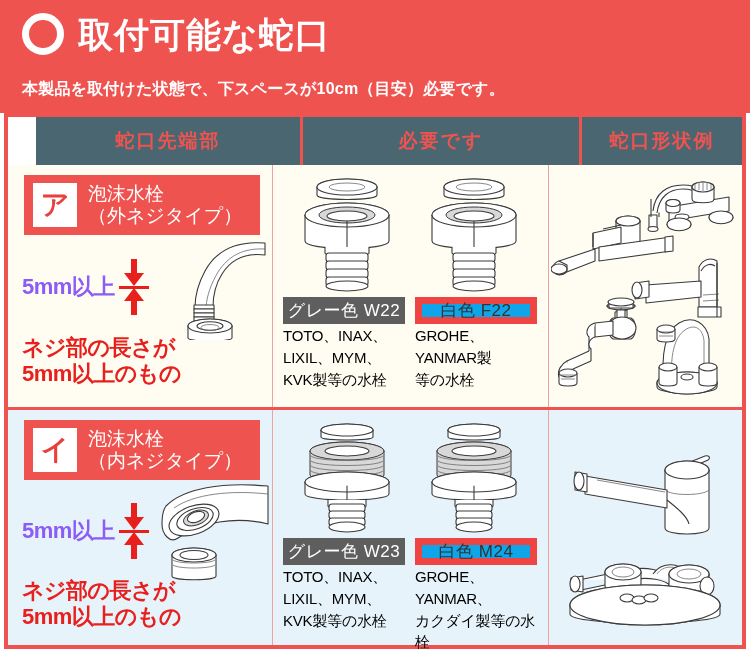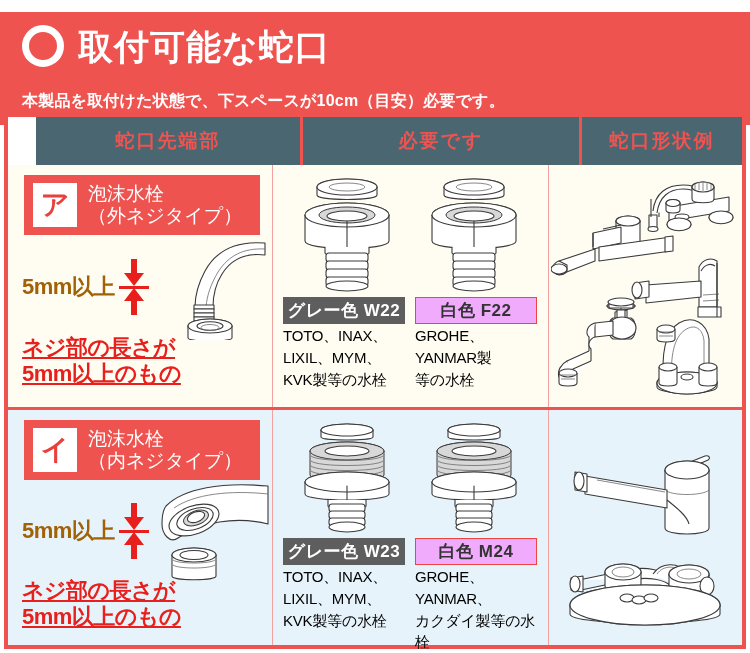--- a/index.html
+++ b/index.html
@@ -15,21 +15,21 @@
     position: relative;
     width: 750px;
     height: 653px;
     overflow: hidden;
     background: #ffffff;
   }
 
   
   .header {
     position: absolute;
-    left: 0; top: 12px;
+    left: 0; top: 0;
     width: 750px;
     height: 113px;
     background: #ef5350;
   }
   .header-title-row {
     position: absolute;
     left: 22px; top: 13px;
     display: flex;
     align-items: center;
     gap: 14px;
@@ -137,21 +137,21 @@
   .dim-row {
     position: absolute;
     left: 14px;
     display: flex;
     align-items: center;
   }
   .trow.r1 .dim-row { top: 94px; }
   .trow.r2 .dim-row { top: 93px; }
 
   .dim-text {
-    color: #a16207;
+    color: #8b5cf6;
     font-size: 22px;
     font-weight: bold;
     letter-spacing: -0.5px;
     white-space: nowrap;
   }
   .dim-marker {
     position: relative;
     width: 30px;
     height: 56px;
     margin-left: 4px;
@@ -185,21 +185,20 @@
 
   .note-text {
     position: absolute;
     left: 14px;
     color: #e8201d;
     font-size: 22px;
     font-weight: bold;
     line-height: 1.18;
     white-space: pre-line;
     letter-spacing: -0.5px;
-    text-decoration: underline;
   }
   .trow.r1 .note-text { top: 170px; }
   .trow.r2 .note-text { top: 168px; }
 
   .faucet-art-c1 {
     position: absolute;
     pointer-events: none;
   }
   .trow.r1 .faucet-art-c1 { left: 135px; top: 70px; }
   .trow.r2 .faucet-art-c1 { left: 136px; top: 72px; }
@@ -222,26 +221,26 @@
   .trow.r2 .spec-row { top: 128px; }
 
   .spec-col { width: 122px; }
 
   .chip {
     height: 27px;
     display: flex;
     align-items: center;
     justify-content: center;
     font-size: 17px;
-    font-weight: bold;
+    font-weight: normal;
     letter-spacing: 0.5px;
     white-space: nowrap;
   }
   .chip.gray { background: #5e5e5e; color: #ffffff; }
-  .chip.white { background: #f0abfc; color: #333333; border: 1px solid #ef4444; }
+  .chip.white { background: #0ea5e9; color: #333333; border: 7px solid #ef4444; }
 
   .brands {
     margin-top: 1px;
     font-size: 15px;
     color: #000000;
     line-height: 1.45;
     white-space: pre-line;
     letter-spacing: -0.2px;
   }
 

